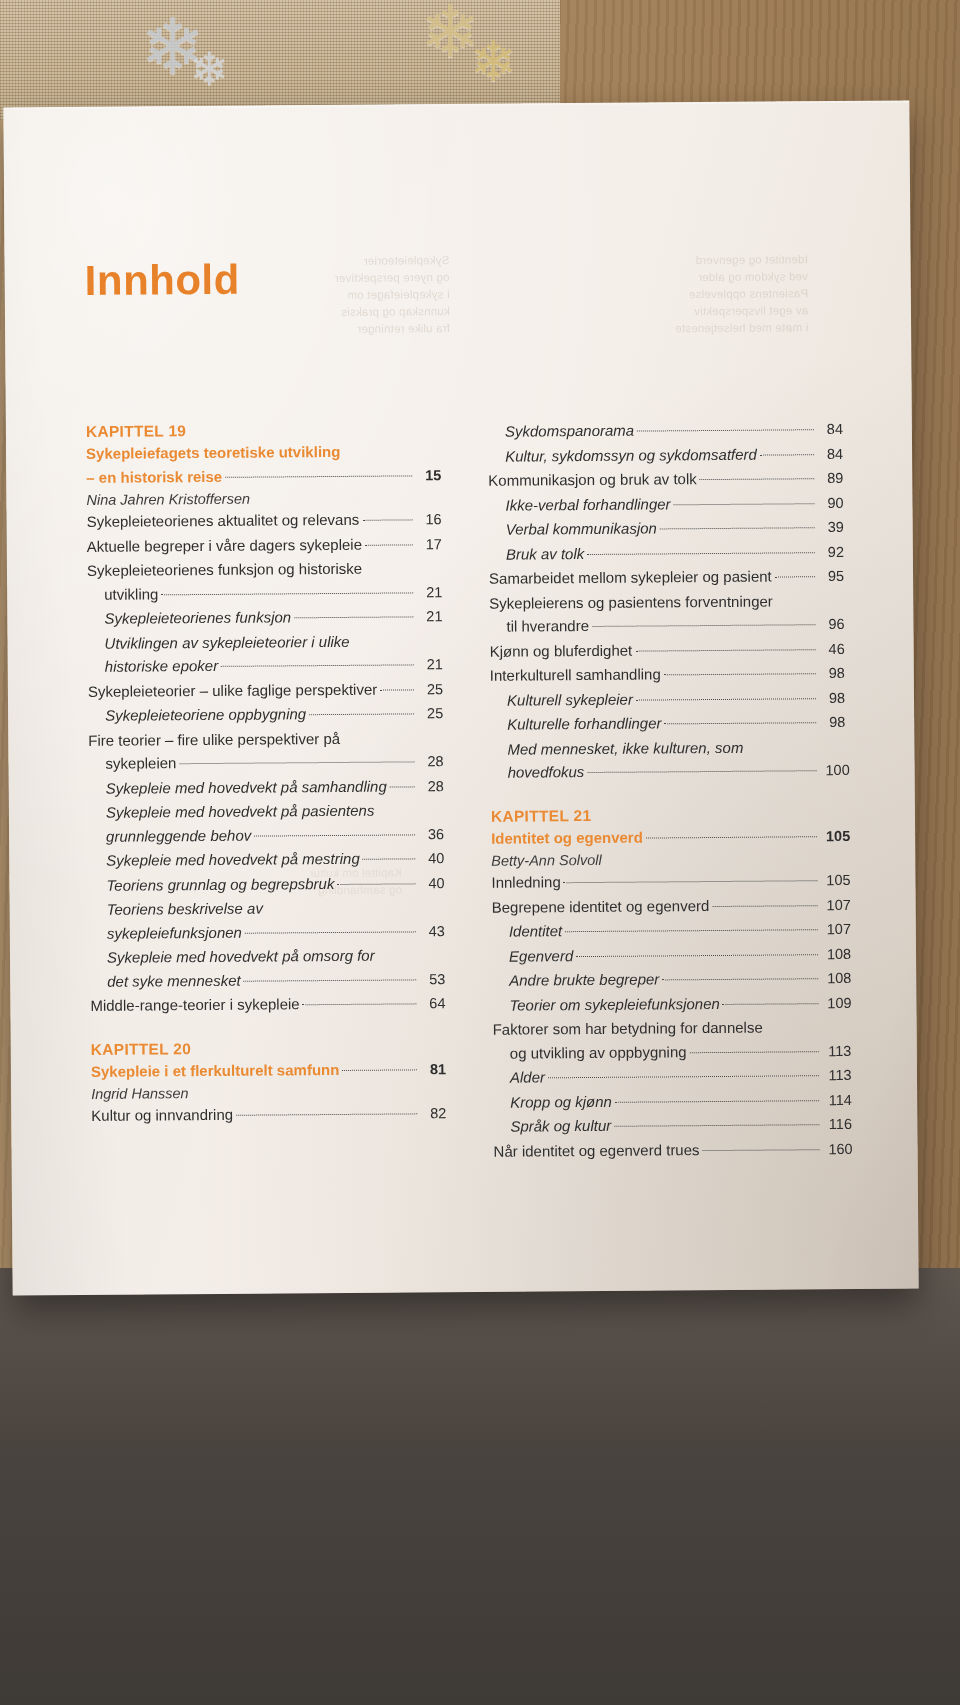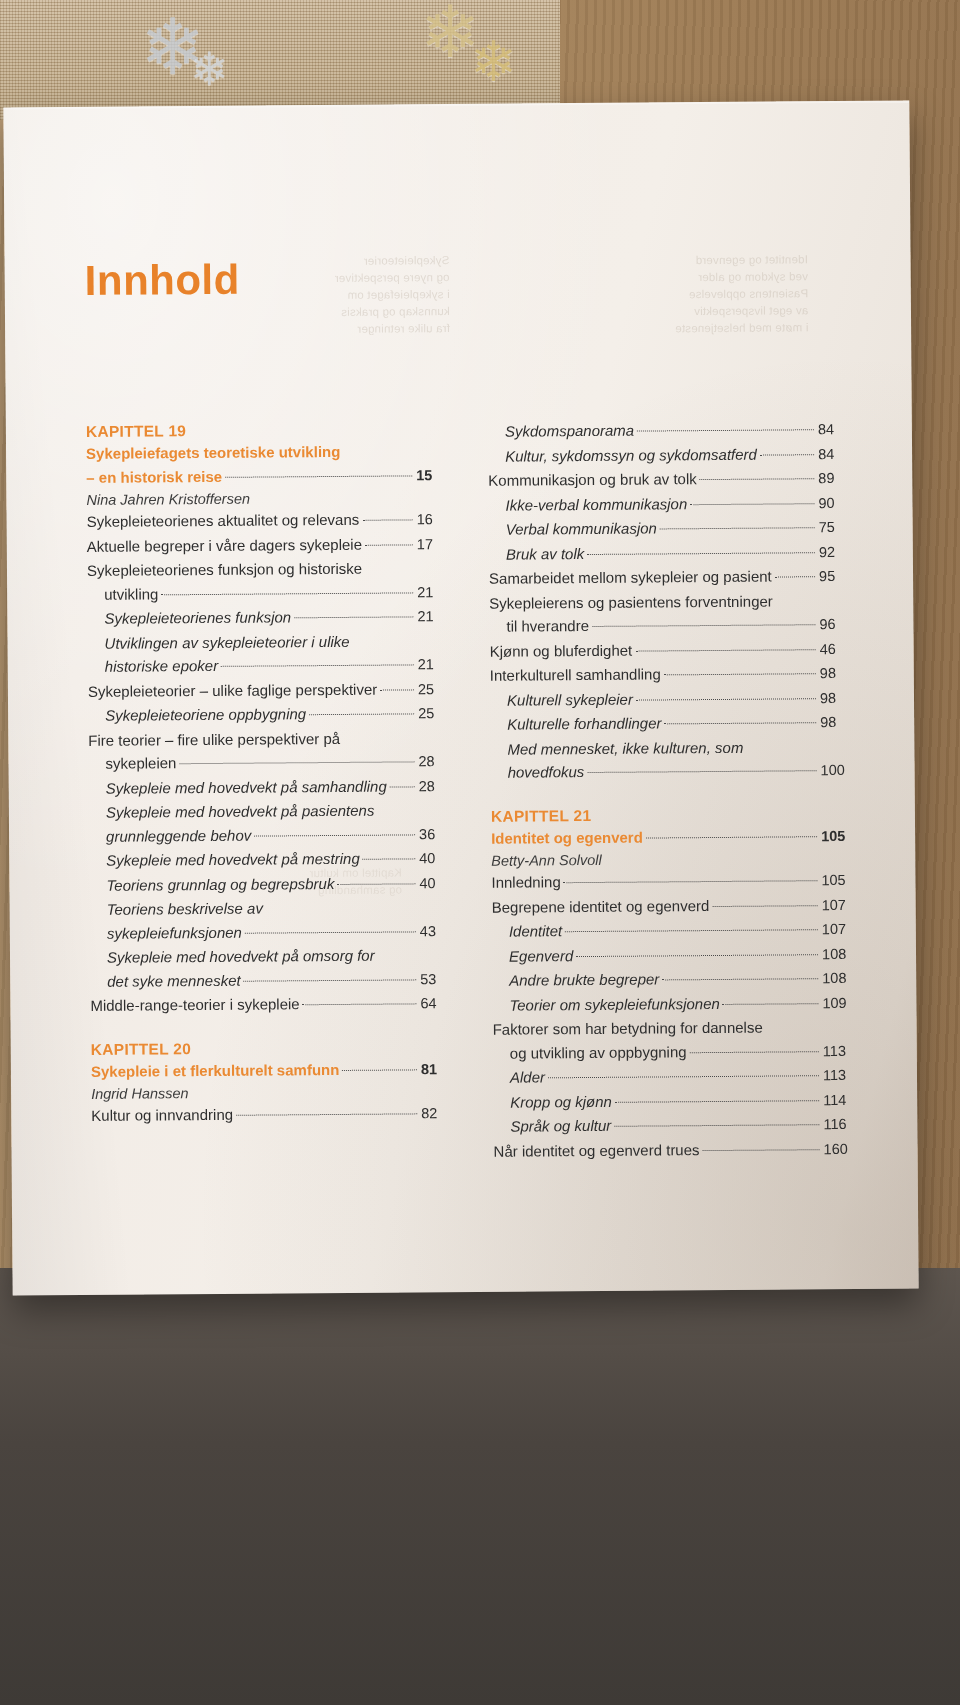--- a/index.html
+++ b/index.html
@@ -97,21 +97,21 @@
     display:flex; align-items:baseline;
     font-size:15px; color:#2e2e2e; line-height:23.5px;
     margin:0;
   }
   .row .txt { white-space:pre-wrap; }
   .row .dots {
     flex:1 1 auto; margin:0 4px 0 3px;
     border-bottom:1.6px dotted #4a4a4a; position:relative; top:-4px;
     min-width:10px; height:1px;
   }
-  .row .pg { width:34px; text-align:left; flex:0 0 34px; font-size:14.5px; }
+  .row .pg { width:34px; text-align:center; flex:0 0 34px; font-size:14.5px; }
   .row.noleader .dots { border-bottom:none; }
   .ital .txt { font-style:italic; }
   .ind1 { padding-left:0; }
   .ind2 { padding-left:17px; }
   .orange .txt { color:#ea8a33; font-weight:bold; }
   .gap { height:22px; }
 </style>
 </head>
 <body>
 
@@ -288,28 +288,28 @@
             <span class="txt">Kultur, sykdomssyn og sykdomsatferd</span>
             <span class="dots"></span>
             <span class="pg">84</span>
           </div>
           <div class="row ind1">
             <span class="txt">Kommunikasjon og bruk av tolk</span>
             <span class="dots"></span>
             <span class="pg">89</span>
           </div>
           <div class="row ind2 ital">
-            <span class="txt">Ikke-verbal kommunikasjon</span>
+            <span class="txt">Ikke-verbal forhandlinger</span>
             <span class="dots"></span>
             <span class="pg">90</span>
           </div>
           <div class="row ind2 ital">
             <span class="txt">Verbal kommunikasjon</span>
             <span class="dots"></span>
-            <span class="pg">75</span>
+            <span class="pg">39</span>
           </div>
           <div class="row ind2 ital">
             <span class="txt">Bruk av tolk</span>
             <span class="dots"></span>
             <span class="pg">92</span>
           </div>
           <div class="row ind1">
             <span class="txt">Samarbeidet mellom sykepleier og pasient</span>
             <span class="dots"></span>
             <span class="pg">95</span>

